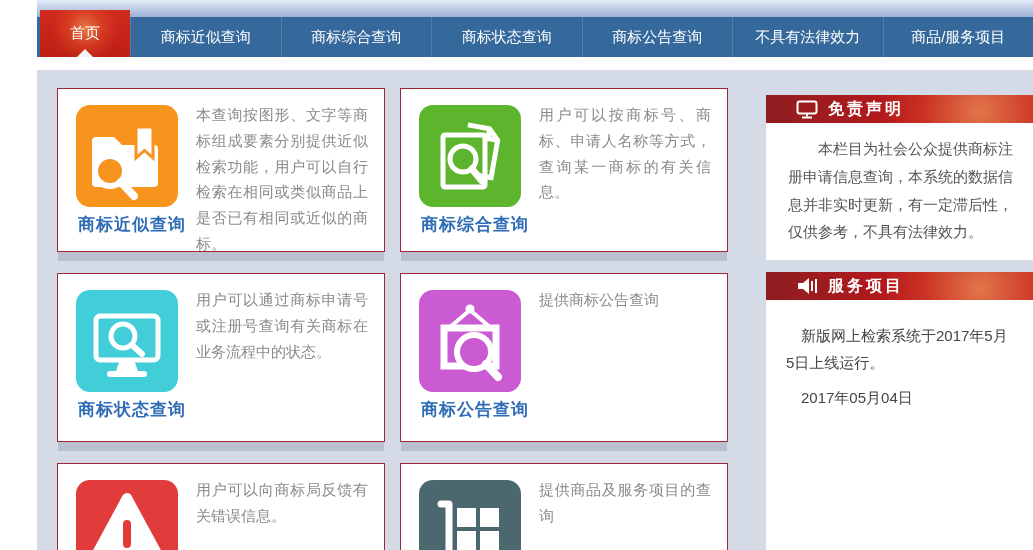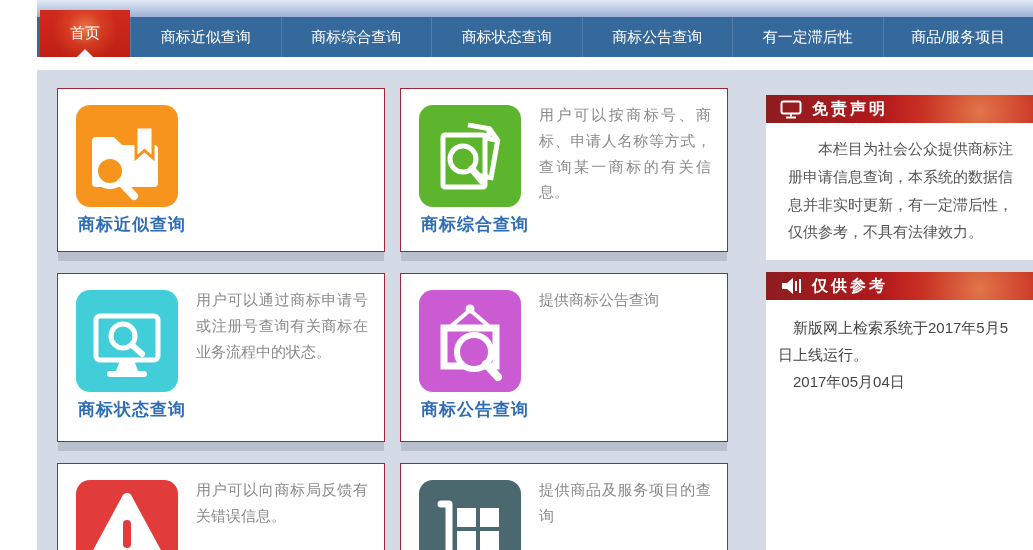--- a/index.html
+++ b/index.html
@@ -66,21 +66,21 @@
     font-size:17px;font-weight:bold;color:#2e6cb5;letter-spacing:1px;
   }
   .card-desc{
     margin-left:138px;padding:13px 16px 0 0;
     font-size:15px;line-height:1.72;color:#8a8a8a;text-align:justify;
   }
   
   .sidebar{position:absolute;left:766px;right:0;top:88px;bottom:0;}
   .panel-header{
     height:28px;display:flex;align-items:center;gap:10px;
-    padding-left:14px;color:#ffffff;font-size:16px;font-weight:bold;
+    padding-left:30px;color:#ffffff;font-size:16px;font-weight:bold;
     letter-spacing:3px;
     background:
       radial-gradient(circle at 80% 60%, rgba(255,190,110,0.55) 0, rgba(255,150,70,0.2) 26%, rgba(0,0,0,0) 46%),
       linear-gradient(90deg,#8e1d20,#bb181b 55%,#c02220);
     text-align: right;
   }
   .panel-header svg{flex:none;}
   .panel-disclaimer{position:absolute;top:7px;left:0;right:0;}
   .panel-disclaimer .panel-body{
     background:#ffffff;height:125px;padding:12px 16px 0 22px;
@@ -88,54 +88,55 @@
   }
   .panel-disclaimer .panel-body p{margin:0;text-indent:2em;}
   .panel-announcement{
     position:absolute;top:184px;left:0;right:0;bottom:0;
     display:flex;flex-direction:column;
   }
   .panel-announcement .panel-body{
     flex:1;background:#ffffff;padding:14px 14px 0 12px;
     font-size:15px;line-height:1.8;color:#454545;
   }
-  .panel-announcement .panel-body p{margin:0;text-indent:1em;}
+  .panel-announcement .panel-body p{margin:8px;text-indent:1em;}
   .panel-announcement .ann-date{
     text-indent:0;padding-right:28px;margin-top:4px;
   }
 </style>
 </head>
 <body>
 
 <div class="top-strip"></div>
 
 <div class="navbar">
   <div class="nav-tab home">首页</div>
   <div class="nav-tab">商标近似查询</div>
   <div class="nav-tab">商标综合查询</div>
   <div class="nav-tab">商标状态查询</div>
   <div class="nav-tab">商标公告查询</div>
-  <div class="nav-tab">有一定滞后性</div>
+  <div class="nav-tab">不具有法律效力</div>
   <div class="nav-tab">商品/服务项目</div>
 </div>
 
 <div class="content-bg"></div>
 
 <div class="cards">
 
   <div class="card">
     <div class="card-icon bg-orange">
       <svg viewBox="0 0 102 102">
         <path d="M16 36 a4 4 0 0 1 4-4 h18 l8 8 h32 a4 4 0 0 1 4 4 v34 a4 4 0 0 1 -4 4 h-58 a4 4 0 0 1 -4 -4 z" fill="#ffffff"></path>
         <path d="M60 22 h17 v31 l-8.5 -7.5 -8.5 7.5 z" fill="#ffffff" stroke="#f7941e" stroke-width="3"></path>
         <circle cx="34" cy="66" r="15" fill="#f7941e" stroke="#ffffff" stroke-width="6"></circle>
         <line x1="45" y1="77" x2="58" y2="91" stroke="#ffffff" stroke-width="8" stroke-linecap="round"></line>
       </svg>
     </div>
     <div class="card-title">商标近似查询</div>
+    <div class="card-desc">本查询按图形、文字等商标组成要素分别提供近似检索功能，用户可以自行检索在相同或类似商品上是否已有相同或近似的商标。</div>
   </div>
 
   <div class="card">
     <div class="card-icon bg-green">
       <svg viewBox="0 0 102 102">
         <g stroke="#ffffff" fill="none" stroke-width="5">
           <g transform="rotate(10 70 50)">
             <path d="M44 24 h22 l10 10 v38 h-14"></path>
             <path d="M66 24 v10 h10"></path>
           </g>
@@ -223,21 +224,21 @@
     </div>
   </div>
 
   <div class="panel-announcement">
     <div class="panel-header">
       <svg width="22" height="18" viewBox="0 0 22 18">
         <path d="M2 6 h5 l6 -5 v16 l-6 -5 H2 z" fill="#ffffff"></path>
         <line x1="16" y1="4" x2="16" y2="14" stroke="#ffffff" stroke-width="2"></line>
         <line x1="20" y1="2" x2="20" y2="16" stroke="#ffffff" stroke-width="2"></line>
       </svg>
-      <span>仅供参考</span>
+      <span>服务项目</span>
     </div>
     <div class="panel-body">
       <p>新版网上检索系统于2017年5月5日上线运行。</p>
       <p class="ann-date">2017年05月04日</p>
     </div>
   </div>
 
 </div>
 
 </body></html>

